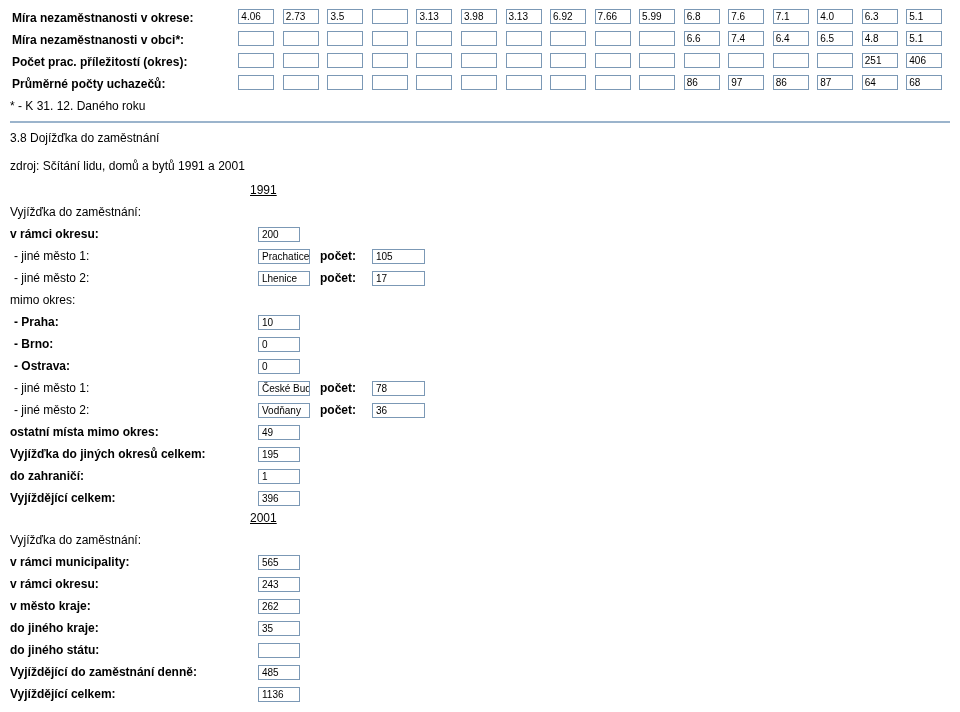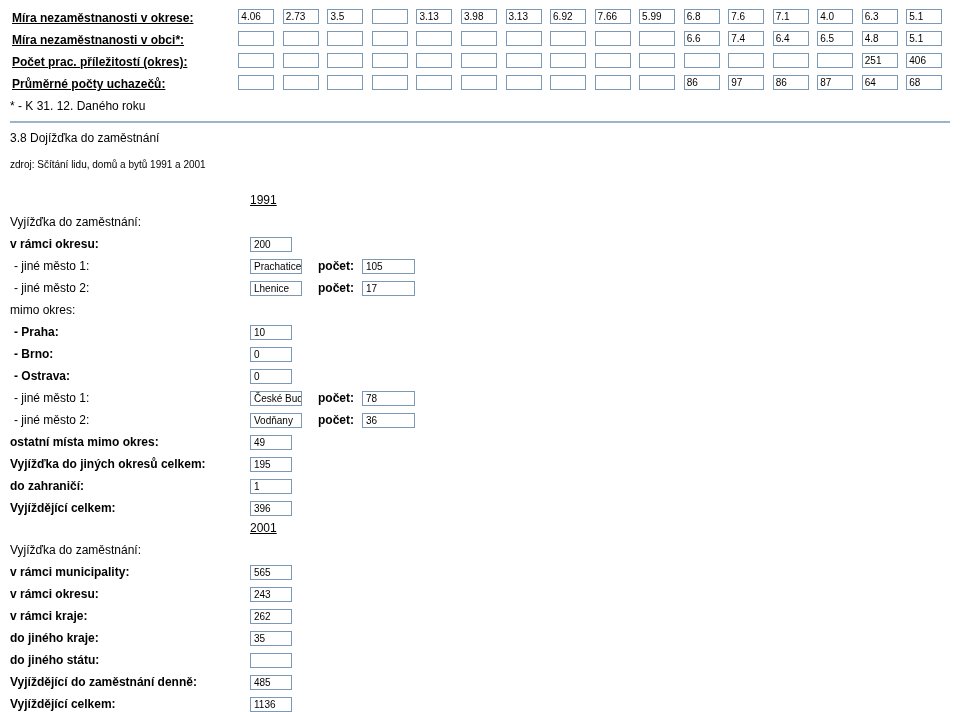--- a/index.html
+++ b/index.html
@@ -5,21 +5,21 @@
   * { box-sizing: border-box; margin: 0; padding: 0; }
   body {
     font-family: Arial, sans-serif;
     font-size: 12px;
     background: #fff;
     width: 960px;
     padding: 6px 10px;
   }
   .top-table { width: 100%; }
   .top-table td { vertical-align: middle; height: 20px; white-space: nowrap; }
-  .top-table .label { font-weight: bold; width: 210px; padding-left: 0; text-decoration: underline; }
+  .top-table .label { font-weight: bold; width: 210px; padding-left: 0; }
   .top-table .cell {
     width: 40px;
     text-align: left;
     padding: 0 1px;
   }
   .box {
     display: inline-block;
     border: 1px solid #7b98b5;
     background: #fff;
     width: 36px;
@@ -32,39 +32,40 @@
     white-space: nowrap;
   }
   .box.empty { }
   .note { font-size: 12px; padding: 3px 0 4px 0; }
   hr.sep {
     border: none;
     border-top: 2px solid #9bb4cc;
     margin: 4px 0 8px 0;
   }
   .section-head { font-size: 12px; margin-bottom: 14px; }
-  .section-src { font-size: 10px; margin-bottom: 23px; }
+  .section-src { font-size: 12px; margin-bottom: 10px; }
   .row { display: flex; align-items: center; height: 22px; }
   .row .rlabel { width: 240px; font-weight: bold; }
   .row .rlabel.thin { font-weight: normal; }
   .row .rlabel.indent { padding-left: 4px; }
   .inputbox {
     border: 1px solid #7b98b5;
     background: #fff;
     height: 15px;
     font-size: 10px;
     line-height: 13px;
     padding: 0 3px;
     overflow: hidden;
     white-space: nowrap;
+    margin-left: 8px;
   }
   .w40 { width: 42px; }
   .w70 { width: 52px; }
   .w35 { width: 53px; }
-  .aftertxt { margin-left: 16px; margin-right: 8px; font-weight: bold; }
+  .aftertxt { margin-left: 10px; margin-right: 8px; font-weight: bold; }
   .yearlabel { font-size: 12px; margin-left: 240px; margin-bottom: 4px; margin-top: 2px; text-decoration: underline; }
 </style>
 </head>
 <body>
 
 <table class="top-table">
 <tbody id="top-body">
       <tr>
         <td class="label">Míra nezaměstnanosti v okrese:</td>
         <td class="cell"><span class="box">4.06</span></td>
@@ -223,21 +224,21 @@
 <div id="rows2001">
     <div class="row">
       <div class="rlabel" style="font-weight: bold;">v rámci municipality:</div>
       <span class="inputbox w40">565</span>
     </div>
     <div class="row">
       <div class="rlabel" style="font-weight: bold;">v rámci okresu:</div>
       <span class="inputbox w40">243</span>
     </div>
     <div class="row">
-      <div class="rlabel" style="font-weight: bold;">v rámci kraje:</div>
+      <div class="rlabel" style="font-weight: bold;">v město kraje:</div>
       <span class="inputbox w40">262</span>
     </div>
     <div class="row">
       <div class="rlabel" style="font-weight: bold;">do jiného kraje:</div>
       <span class="inputbox w40">35</span>
     </div>
     <div class="row">
       <div class="rlabel" style="font-weight: bold;">do jiného státu:</div>
       <span class="inputbox w40"></span>
     </div>

